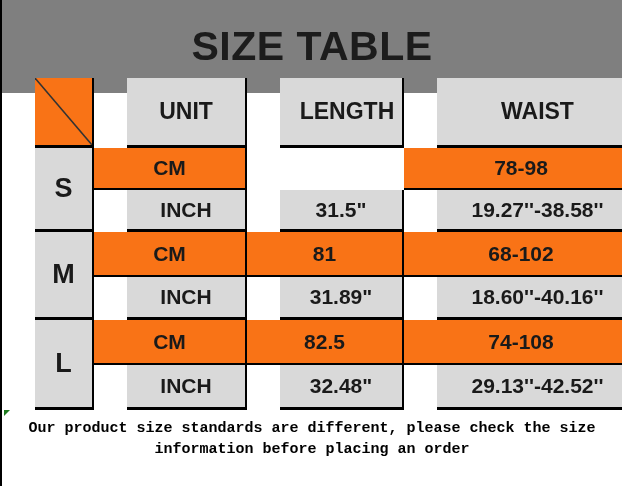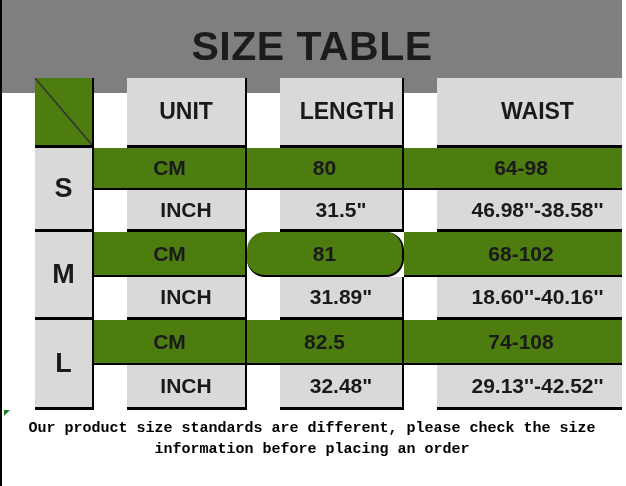--- a/index.html
+++ b/index.html
@@ -48,21 +48,21 @@
     border-bottom: 2px solid #000;
     display: flex;
     align-items: center;
     justify-content: center;
     font-weight: 700;
     font-size: 21px;
   }
   .c.lastcol { border-right: none; padding-left: 16px; }
   .c.thick  { border-bottom-width: 3px; margin-left: 33px; }
   .gray  { background: #d9d9d9; }
-  .white { background: #4d7c0f; }
+  .white { background: #f97316; }
   .hdr   { font-size: 23px; }
   .size-label { font-size: 27px; }
   .diag { padding: 0; position: relative; }
   .diag svg { display: block; width: 100%; height: 100%; }
   
   .footer-note {
     position: absolute;
     left: 0; top: 410px;
     width: 622px; height: 84px;
     box-sizing: border-box;
@@ -100,29 +100,28 @@
       <svg viewBox="0 0 100 100" preserveAspectRatio="none">
         <line x1="0" y1="0" x2="100" y2="100" stroke="#333" stroke-width="1.5" vector-effect="non-scaling-stroke"></line>
       </svg>
     </div>
     <div class="c gray hdr thick" style="grid-row:1;grid-column:2;">UNIT</div>
     <div class="c gray hdr thick" style="grid-row:1;grid-column:3;padding-left:12px;">LENGTH</div>
     <div class="c gray hdr thick lastcol" style="grid-row:1;grid-column:4;">WAIST</div>
 
     <div class="c gray size-label thick" style="grid-row:2 / span 2;grid-column:1;">S</div>
     <div class="c white" style="grid-row:2;grid-column:2;">CM</div>
-    <div class="c white" style="grid-row:2;grid-column:3;">80</div>
-    <div class="c white lastcol" style="grid-row:2;grid-column:4;">64-98</div>
+    <div class="c white lastcol" style="grid-row:2;grid-column:4;">78-98</div>
     <div class="c gray thick" style="grid-row:3;grid-column:2;">INCH</div>
     <div class="c gray thick" style="grid-row:3;grid-column:3;">31.5"</div>
-    <div class="c gray thick lastcol" style="grid-row:3;grid-column:4;">46.98''-38.58''</div>
+    <div class="c gray thick lastcol" style="grid-row:3;grid-column:4;">19.27''-38.58''</div>
 
     <div class="c gray size-label thick" style="grid-row:4 / span 2;grid-column:1;">M</div>
     <div class="c white" style="grid-row:4;grid-column:2;">CM</div>
-    <div class="c white" style="grid-row:4;grid-column:3;border-radius:18px;">81</div>
+    <div class="c white" style="grid-row:4;grid-column:3;">81</div>
     <div class="c white lastcol" style="grid-row:4;grid-column:4;">68-102</div>
     <div class="c gray thick" style="grid-row:5;grid-column:2;">INCH</div>
     <div class="c gray thick" style="grid-row:5;grid-column:3;">31.89"</div>
     <div class="c gray thick lastcol" style="grid-row:5;grid-column:4;">18.60''-40.16''</div>
 
     <div class="c gray size-label thick" style="grid-row:6 / span 2;grid-column:1;">L</div>
     <div class="c white" style="grid-row:6;grid-column:2;">CM</div>
     <div class="c white" style="grid-row:6;grid-column:3;">82.5</div>
     <div class="c white lastcol" style="grid-row:6;grid-column:4;">74-108</div>
     <div class="c gray thick" style="grid-row:7;grid-column:2;">INCH</div>

